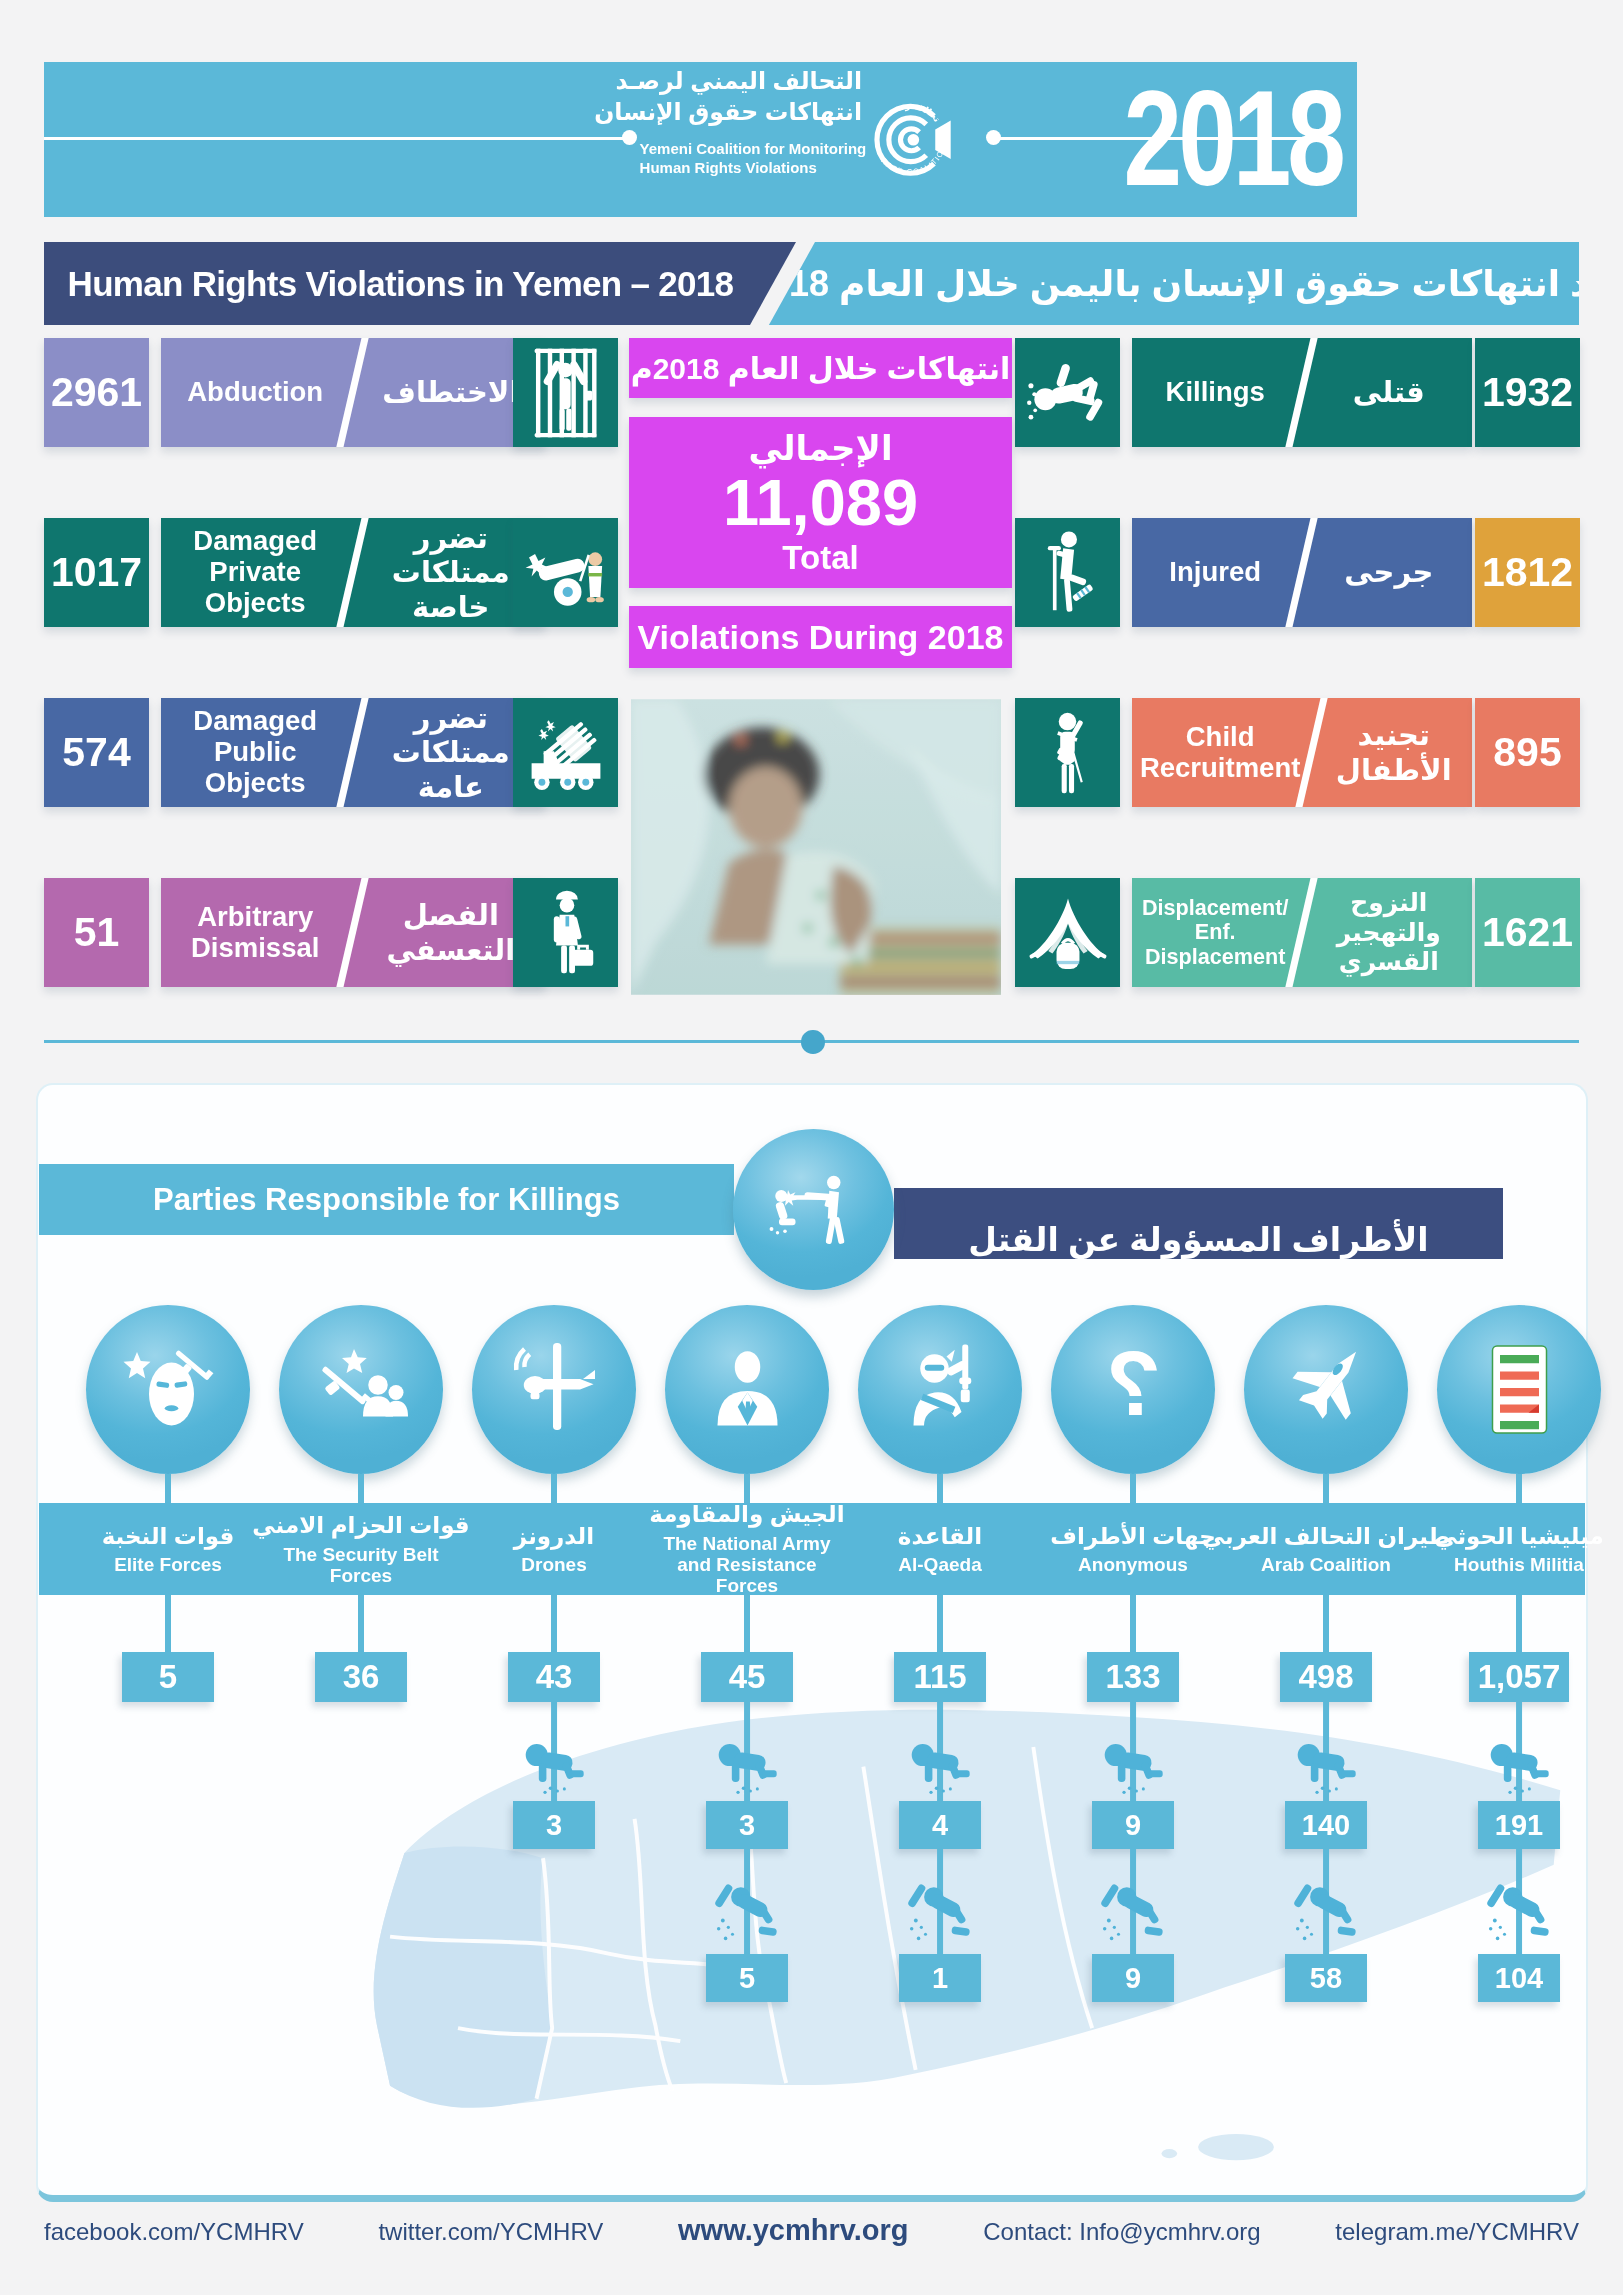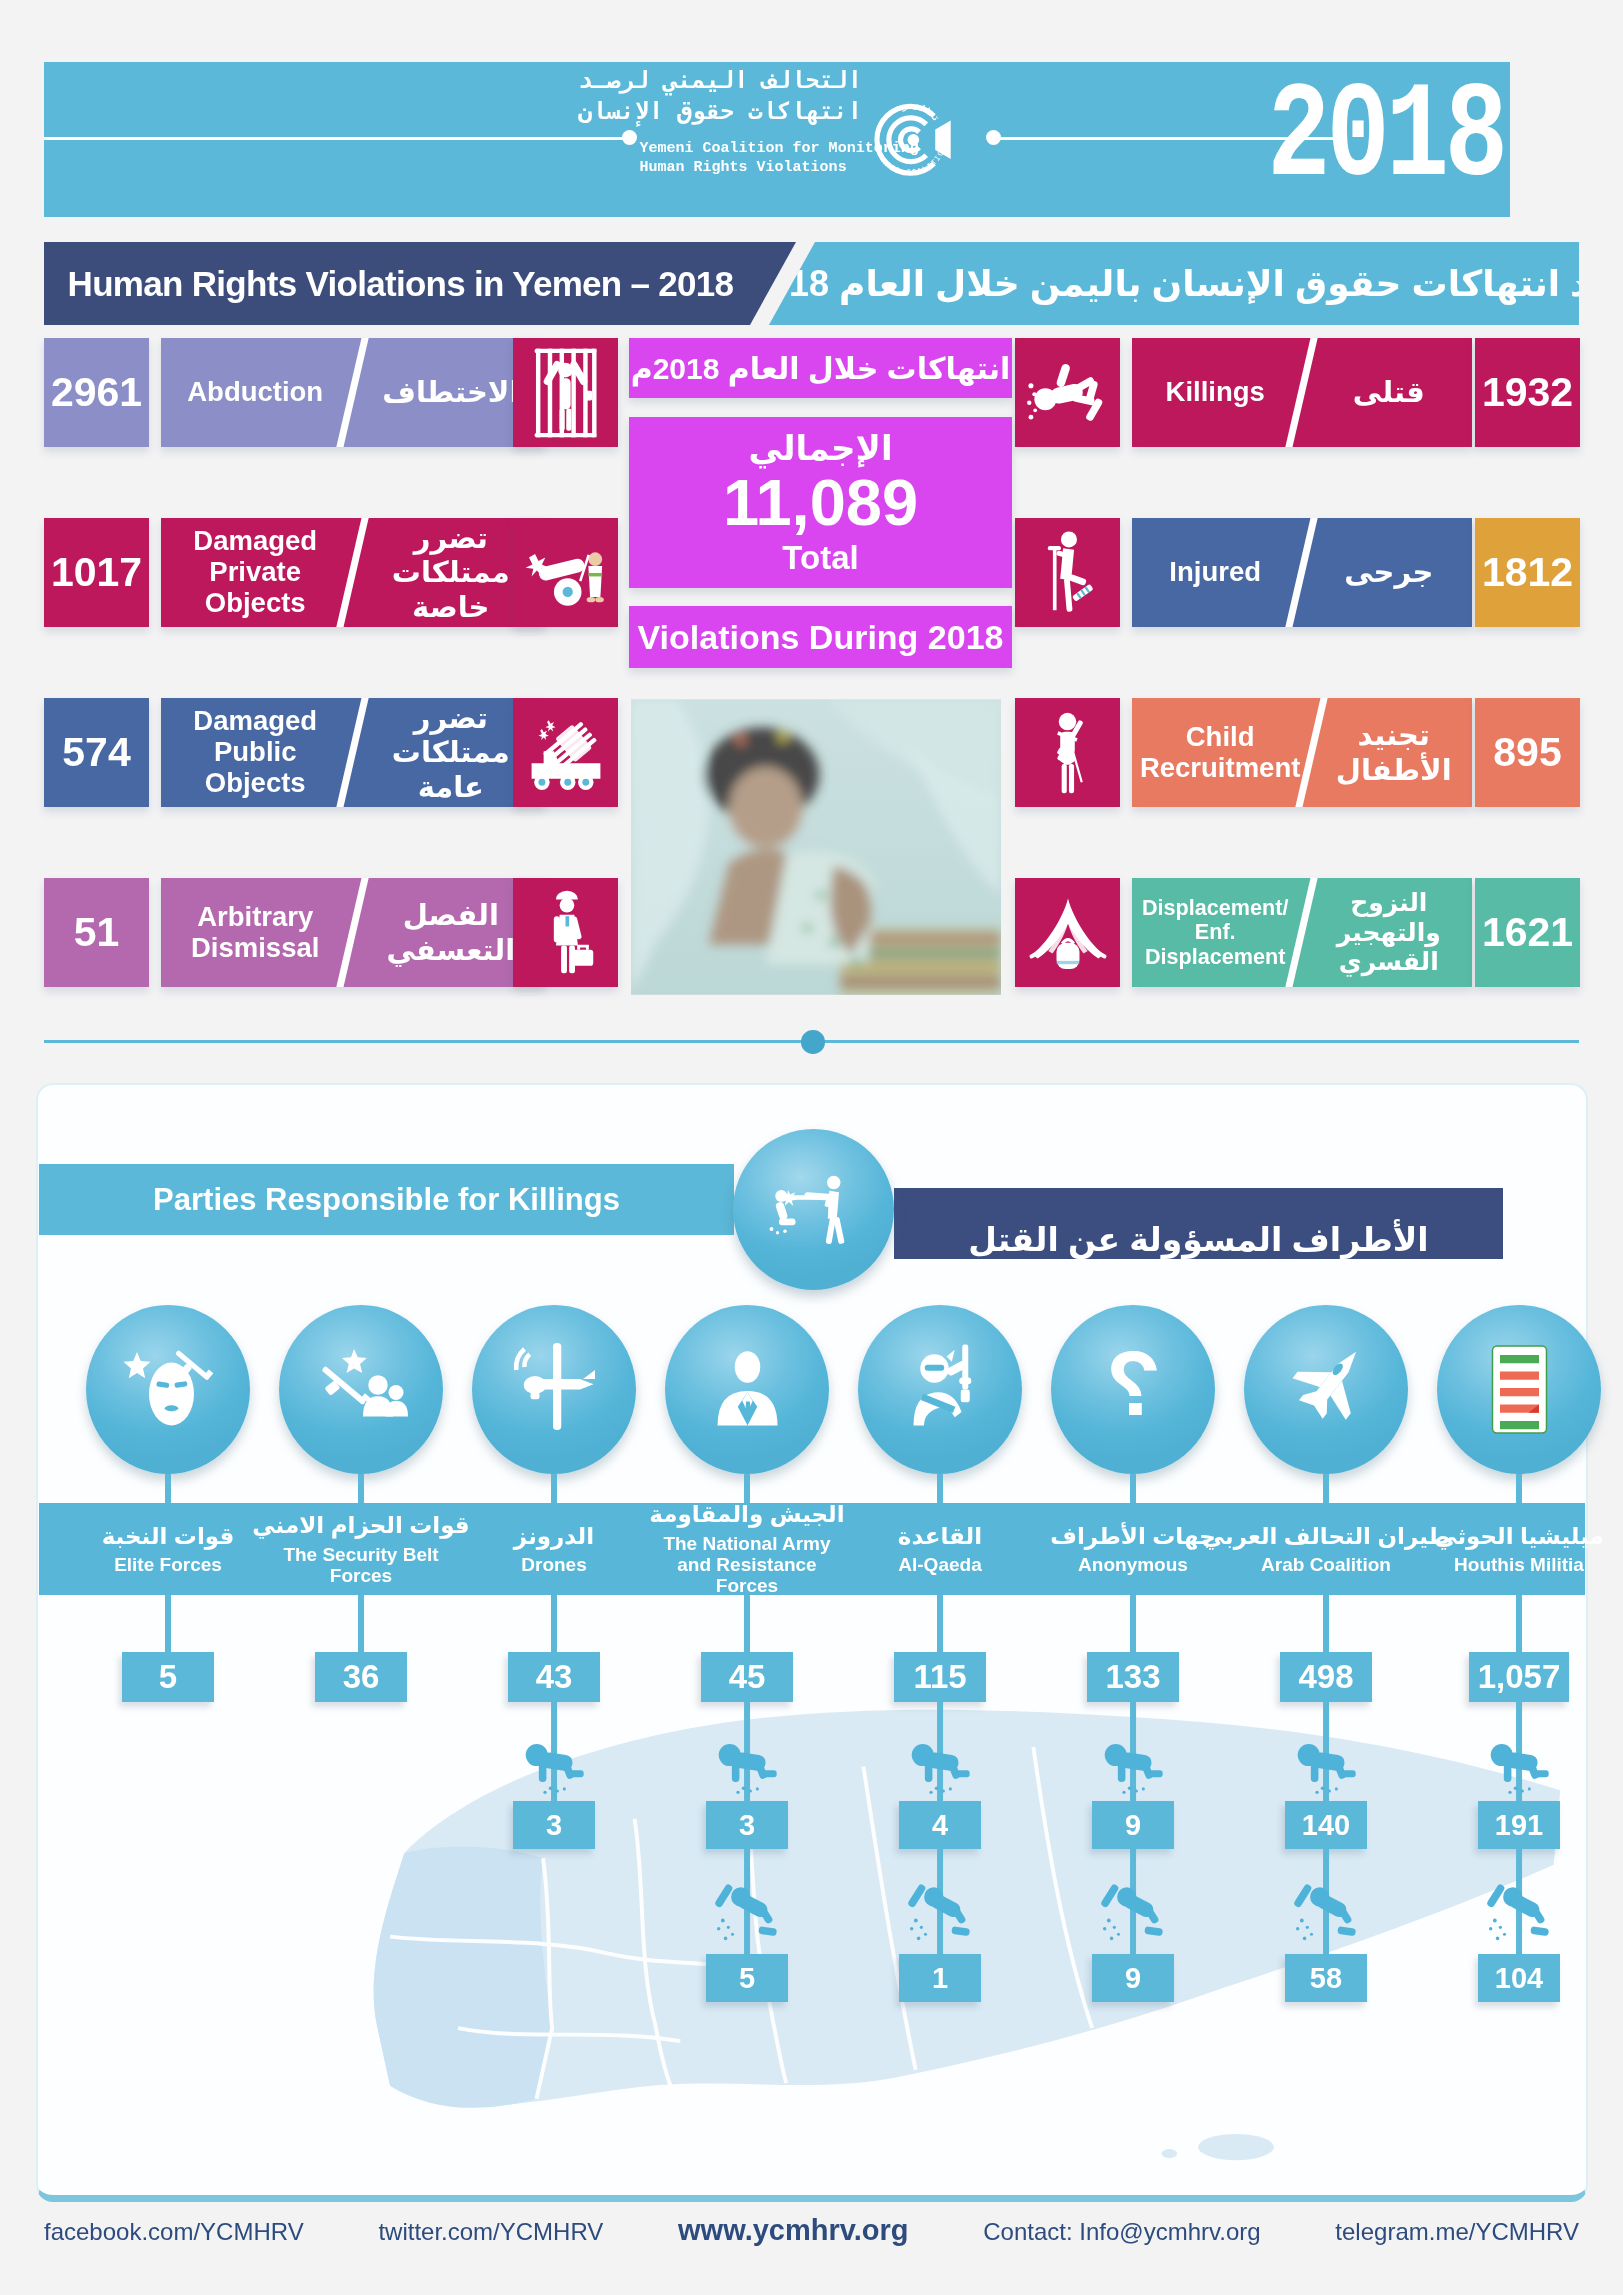--- a/index.html
+++ b/index.html
@@ -1,21 +1,21 @@
 <!DOCTYPE html>
 <html style="font-size:10.5px"><head>
 <meta charset="utf-8">
 <style>
   html,body{margin:0;padding:0;background:#f3f3f4;}
   .page{position:relative;width:1624px;height:2295px;background:#f3f3f4;overflow:hidden;
         font-family:"Liberation Sans","DejaVu Sans",sans-serif;}
   .abs{position:absolute;}
   .shadow{box-shadow:0 4.6px 7.9px rgba(60,90,110,.16);}
   
-  .hdr{position:absolute;left:44px;top:62px;width:1466px;height:155px;background:#5bb8d8;font-family:Liberation Mono, monospace;}
+  .hdr{position:absolute;left:44px;top:62px;width:1313px;height:155px;background:#5bb8d8;}
   .hline{position:absolute;top:75px;height:3.3px;background:#fff;}
   .hl1{left:0;width:582px}.hl2{left:950px;width:339px}
   .hdot{position:absolute;top:68px;width:15px;height:15px;border-radius:50%;background:#fff;}
   .hd1{left:578px}.hd2{left:942px}
   .orgblock{position:absolute;left:576px;top:3.9px;width:242px;}
   .org-ar{direction:rtl;text-align:right;color:#fff;font-weight:700;font-size:23.6px;line-height:1.32;white-space:nowrap;}
   .org-en{text-align:left;color:#fff;font-weight:700;font-size:15px;line-height:1.3;margin-top:10.5px;padding-left:19.6px;white-space:nowrap;}
   .logo{position:absolute;left:814px;top:25px;width:103px;height:103px;}
   .year{position:absolute;right:0;top:3.9px;width:294px;height:145px;display:flex;align-items:center;justify-content:center;
         color:#fff;font-size:135px;font-weight:700;letter-spacing:-5.2px;transform:scaleX(.78);transform-origin:85% center;}
@@ -27,21 +27,21 @@
   .tbl span{color:#fff;font-size:35px;font-weight:700;letter-spacing:-0.7px;white-space:nowrap;}
   .tbr{position:absolute;left:717px;right:0;top:0;bottom:0;background:#5bb8d8;
        clip-path:polygon(54px 0,100% 0,100% 100%,7.9px 100%);
        display:flex;align-items:center;justify-content:center;padding-left:46px;box-sizing:border-box;}
   .tbr span{color:#fff;font-size:36px;font-weight:700;white-space:nowrap;}
   
   .r0{top:338px}.r1{top:518px}.r2{top:698px}.r3{top:878px}
   .bh{height:109px}
   .cLnum{left:44px;width:105px}.cLlab{left:161px;width:384px}.cLico{left:513px;width:105px}
   .cRico{left:1015px;width:105px}.cRlab{left:1132px;width:340px}.cRnum{left:1475px;width:105px}
-  .bg-blue{background:#be185d}.bg-purple{background:#8b8ec7}
+  .bg-blue{background:#0f766e}.bg-purple{background:#8b8ec7}
   .bg-navy2{background:#4868a4}.bg-magenta{background:#b469ae}.bg-orange{background:#dfa23b}
   .bg-coral{background:#e87a62}.bg-teal{background:#58bba5}
   .nbox{display:flex;align-items:center;justify-content:center;color:#fff;font-weight:700;font-size:41px;}
   .lab{display:flex;align-items:stretch;color:#fff;overflow:hidden;}
   .len,.lar{flex:1;display:flex;align-items:center;justify-content:center;text-align:center;font-weight:700;}
   .len{font-size:27.5px;line-height:1.12;padding:0 7.9px;}
   .lar{font-size:29px;line-height:1.18;padding:0 7.9px;}
   .len.sm{font-size:21.6px}.lar.sm{font-size:25px}
   .slash{flex:0 0 7.2px;background:#fff;transform:rotate(13deg);margin:-26px 0;}
   .ibox{display:flex;align-items:center;justify-content:center;}

